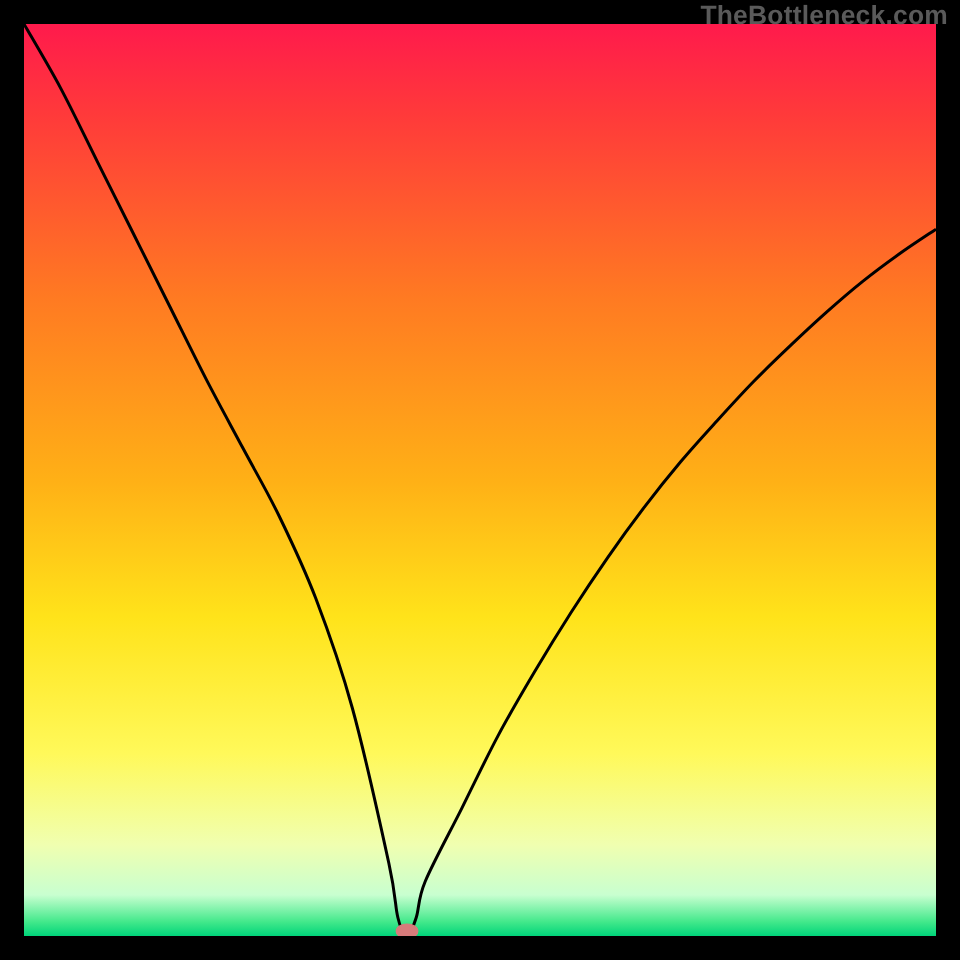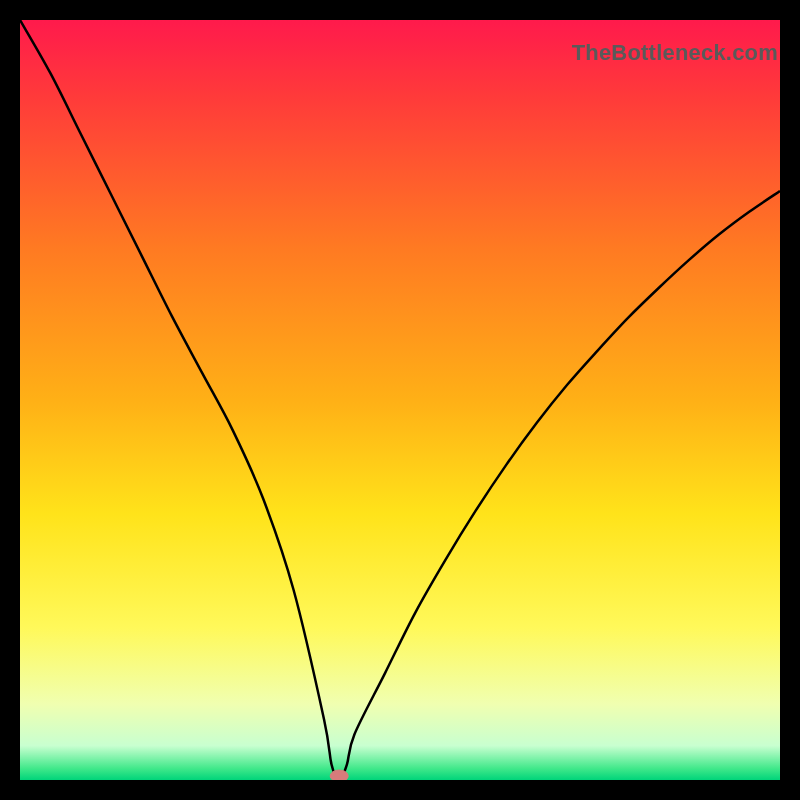--- a/index.html
+++ b/index.html
@@ -22,28 +22,27 @@
     position: absolute;
     left: 20px;
     top: 20px;
     width: 760px;
     height: 760px;
     overflow: hidden;
   }
   .watermark {
     position: absolute;
     top: 0px;
-    right: 22px;
+    right: 10px;
     font-family: Arial, Helvetica, sans-serif;
     font-size: 22px;
     font-weight: 600;
     color: #5a5a5a;
     letter-spacing: 0.2px;
     user-select: none;
-    margin-top: 40px;
   }
   svg {
     display: block;
   }
 </style>
 </head>
 <body>
 
 <div class="frame">
 

